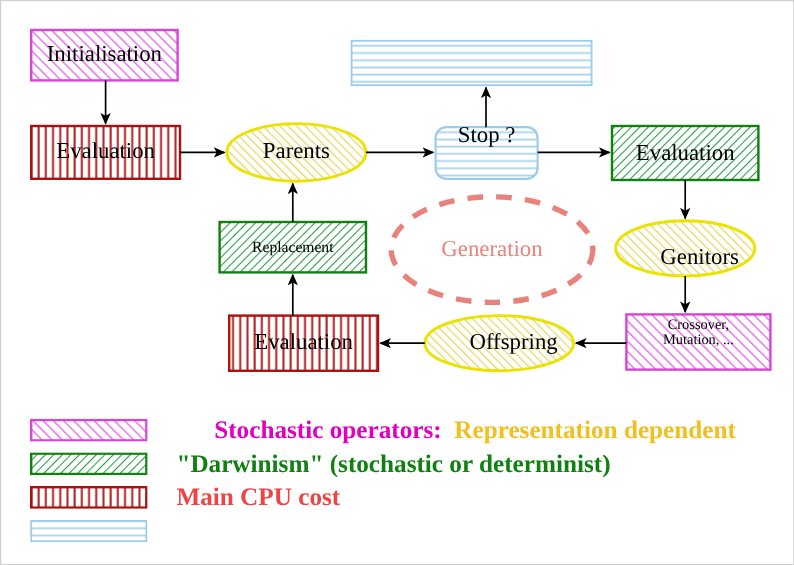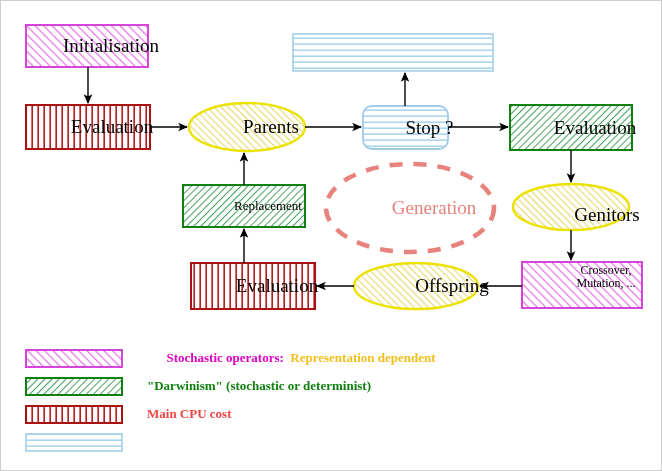--- a/index.html
+++ b/index.html
@@ -30,21 +30,20 @@
   
   .node-label {
     position: absolute;
     display: flex;
     align-items: center;
     justify-content: center;
     color: #000000;
     pointer-events: none;
     line-height: 1.05;
     white-space: pre;
-    padding-left: 24px;
   }
   .lbl-lg { font-size: 19px; }
   .lbl-sm { font-size: 13px; }
   .lbl-xs { font-size: 12px; }
   .lbl-gen {
     font-size: 19px;
     color: #e8827d;
   }
   
   .legend-row {
@@ -55,21 +54,21 @@
     align-items: center;
   }
   .legend-swatch {
     width: 98px;
     height: 19px;
     box-sizing: border-box;
     flex: 0 0 auto;
   }
   .legend-text {
     margin-left: 24px;
-    font-size: 13px;
+    font-size: 21px;
     font-weight: bold;
     white-space: pre;
   }
   .legend-text .seg2 { font-weight: bold; }
 </style>
 </head>
 <body>
 
 <div id="canvas">
 
@@ -140,21 +139,21 @@
       <line x1="243" y1="184" x2="243" y2="152"></line>
     </g>
   </svg>
 
   <div class="node-label lbl-lg" style="left:25px;  top:24px;  width:122px; height:42px;">Initialisation</div>
 
   <div class="node-label lbl-lg" style="left:25px;  top:104px; width:124px; height:44px;">Evaluation</div>
 
   <div class="node-label lbl-lg" style="left:188px; top:102px; width:116px; height:48px;">Parents</div>
 
-  <div class="node-label lbl-lg" style="left:362px; top:105px; width:85px;  height:43px;">Stop ?</div>
+  <div class="node-label lbl-lg" style="left:362px; top:90px; width:85px;  height:43px;">Stop ?</div>
 
 
   <div class="node-label lbl-lg" style="left:509px; top:104px; width:122px; height:45px;">Evaluation</div>
 
   <div class="node-label lbl-lg" style="left:524px; top:183px; width:116px; height:62px;">Genitors</div>
 
   <div class="node-label" style="left:521px; top:261px; width:120px; height:30px; flex-direction:column;">
     <span class="lbl-xs">Crossover,</span>
     <span class="lbl-xs">Mutation, ...</span>
   </div>

